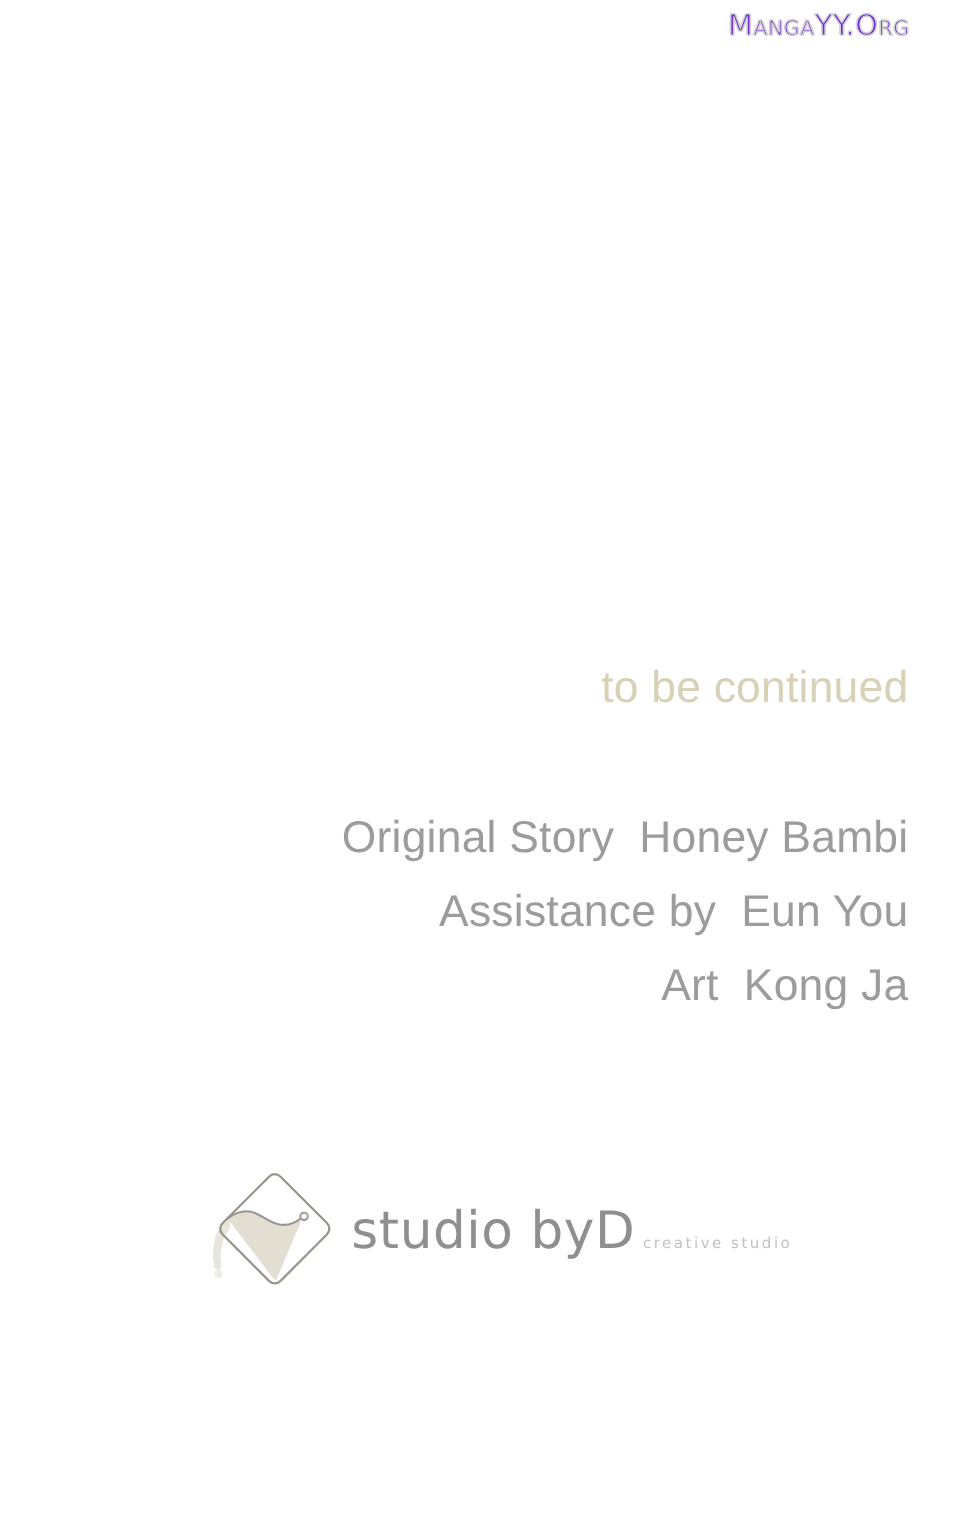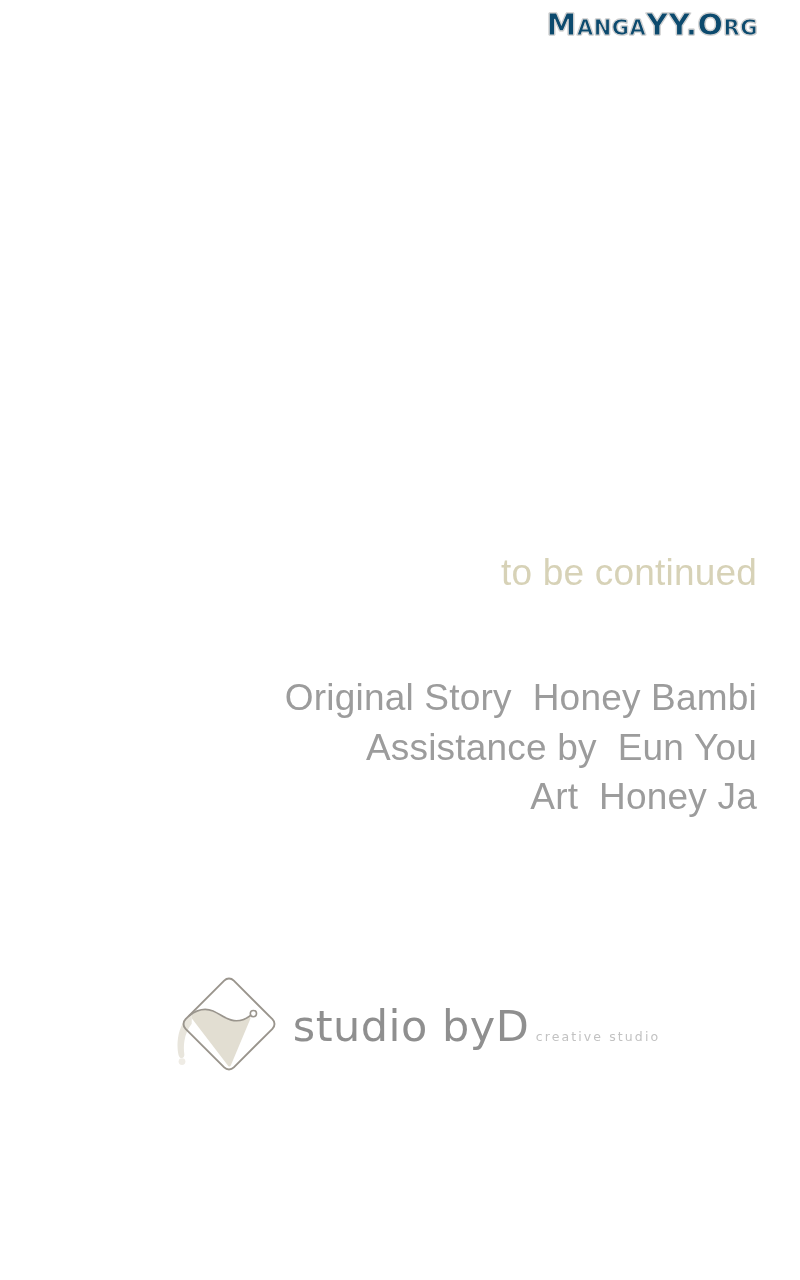--- a/index.html
+++ b/index.html
@@ -16,25 +16,25 @@
     font-family: "Liberation Sans", sans-serif;
     -webkit-font-smoothing: antialiased;
   }
 
   
   .watermark {
     position: absolute;
     top: 6px;
     right: 42px;
     font-family: "DejaVu Sans", sans-serif;
-    font-size: 30px;
-    font-weight: 700;
+    font-size: 24px;
+    font-weight: 400;
     letter-spacing: 0.5px;
     font-variant: small-caps;
-    color: #0c4a6e;
+    color: #6d28d9;
     -webkit-text-stroke: 1px #d2d2d2;
     text-shadow:
       -1px 0 0 #dcdcdc,
        1px 0 0 #dcdcdc,
        0 -1px 0 #dcdcdc,
        0  1px 0 #dcdcdc;
     white-space: nowrap;
     user-select: none;
     line-height: 1.25;
   }
@@ -61,20 +61,21 @@
   .credit-lines {
     margin-top: 80px;
   }
   .credit-line {
     font-size: 37px;
     font-weight: 400;
     line-height: 1.33;
     letter-spacing: 0.2px;
     color: #9c9c9c;
     white-space: pre;
+    margin-top: 12px;
   }
 
   .assistance {
     margin-top: 30px;
     font-size: 24px;
     font-weight: 400;
     line-height: 1.3;
     letter-spacing: 0.2px;
     color: #a8a8a8;
     white-space: pre;
@@ -129,21 +130,21 @@
 
 <div class="watermark">MangaYY.Org</div>
 
 <div class="credits">
 
   <div class="tbc">to be continued</div>
 
   <div class="credit-lines">
     <div class="credit-line">Original Story  Honey Bambi</div>
     <div class="credit-line">Assistance by  Eun You</div>
-    <div class="credit-line">Art  Honey Ja</div>
+    <div class="credit-line">Art  Kong Ja</div>
   </div>
 
 
 </div>
 
 <div class="logo">
 
   <span class="logo-mark-wrap">
     <svg class="logo-mark" viewBox="0 0 112 112" xmlns="http://www.w3.org/2000/svg">
 

